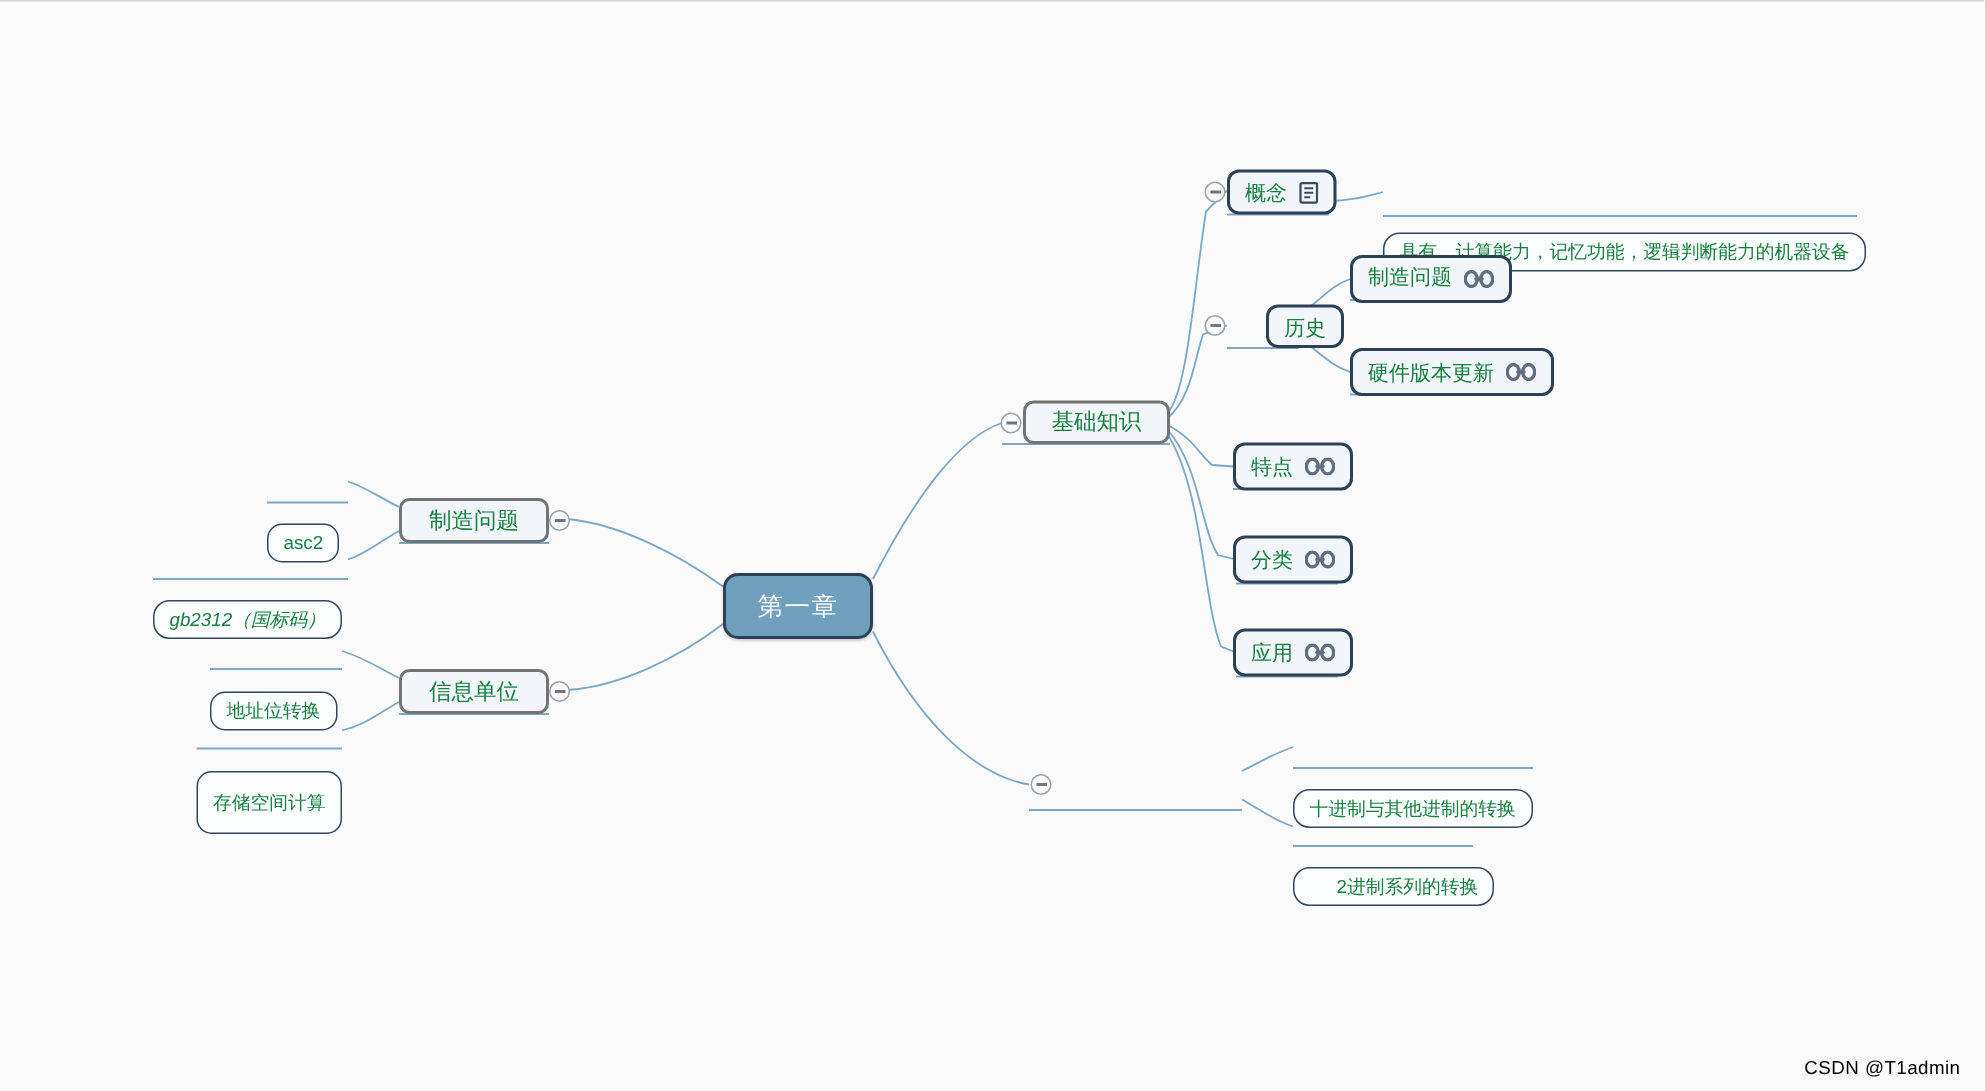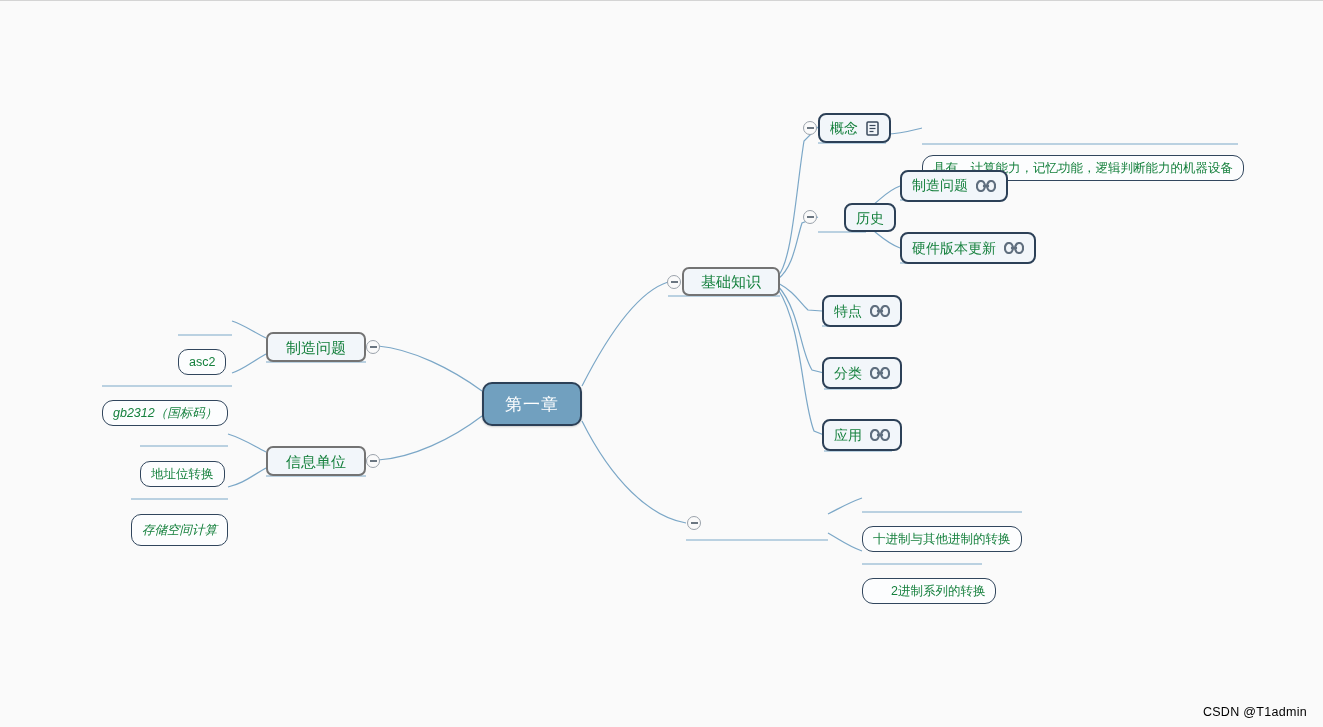--- a/index.html
+++ b/index.html
@@ -300,19 +300,19 @@
 
   <div class="node branch" style="left:266px; top:445px; width:100px; height:30px;">
     <span class="label">信息单位</span>
   </div>
   <div class="toggle" style="left:366px; top:453px;"></div>
 
   <div class="node leaf" style="left:140px; top:420px; height:26px;">
     <span class="label">地址位转换</span>
   </div>
 
-  <div class="node leaf" style="left:131px; top:473px; height:32px;font-style:italic;">
+  <div class="node leaf" style="left:131px; top:473px; height:42px;">
     <span class="label">存储空间计算</span>
   </div>
 
   <div id="watermark">CSDN @T1admin</div>
 
 </div>
 
 </body></html>

